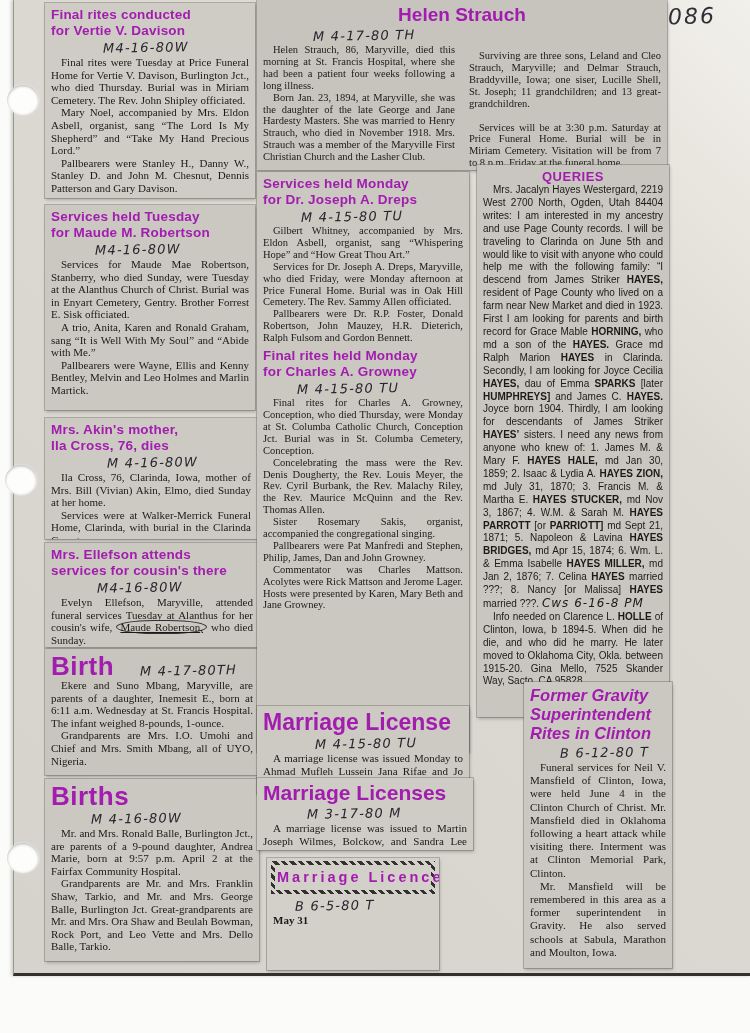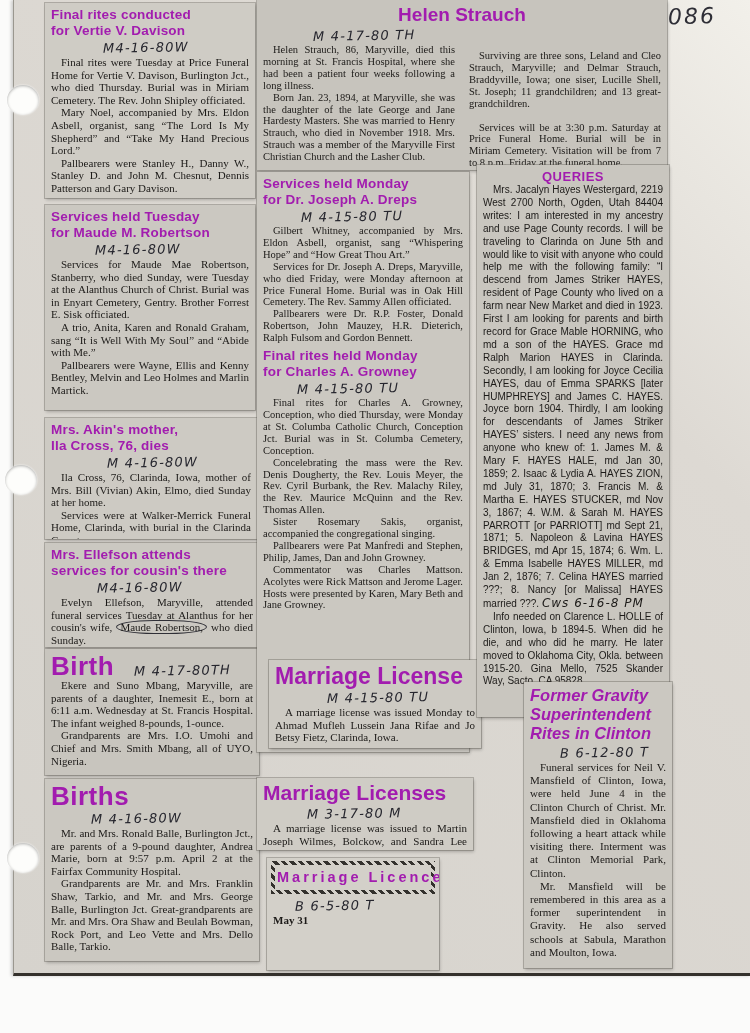--- a/index.html
+++ b/index.html
@@ -51,28 +51,28 @@
   .body p {
     margin:0; text-indent:10px; text-align:justify;
     font-size:11px; line-height:12.6px;
   }
   .body-tight p { font-size:10.5px; line-height:11.9px; }
   .sans-body p {
     font-family:"Liberation Sans", sans-serif;
     font-size:10px; line-height:12.9px;
   }
   .grav-body p { font-size:11px; line-height:13.2px; }
-  .seg-b { font-weight:normal; }
+  .seg-b { font-weight:bold; }
   .seg-hw {
     font-family:"DejaVu Sans", sans-serif; font-style:italic;
     font-size:12px; letter-spacing:1px; white-space:nowrap;
   }
   .marked {
     border:1.5px solid #2f2f36; border-radius:50%/60%; padding:0 3px;
-    box-decoration-break:clone; -webkit-box-decoration-break:clone;
+    box-decoration-break:clone;text-decoration:underline; -webkit-box-decoration-break:clone;
   }
   .two-col { display:flex; gap:14px; }
   .two-col .col { width:192px; }
   .gap-top { margin-top:12px !important; }
   .centered { text-align:center; text-indent:0 !important; }
   .may31 { font-weight:bold; font-size:11.5px; margin:2px 0 1px; }
   .chain-box {
     border:4px solid transparent;
     border-image:repeating-linear-gradient(45deg,#33312d 0 3px,#d4d1ca 3px 6px) 4;
     padding:3px 2px 4px; text-align:center; margin:-1px -2px 2px;
@@ -81,21 +81,21 @@
 
   
   #clip-vertie   { left:45px;  top:3px;   width:210px; height:195px; background:#cfccc5; }
   #clip-maude    { left:45px;  top:205px; width:210px; height:205px; }
   #clip-ila      { left:45px;  top:418px; width:212px; height:121px; background:#cdcac3; }
   #clip-ellefson { left:45px;  top:543px; width:214px; height:104px; }
   #clip-birth    { left:45px;  top:649px; width:214px; height:126px; background:#c8c5be; }
   #clip-births   { left:45px;  top:779px; width:214px; height:182px; }
   #clip-strauch  { left:257px; top:0;     width:410px; height:170px; background:#c7c4bd; }
   #clip-dreps    { left:257px; top:172px; width:212px; height:580px; }
-  #clip-mlicense { left:257px; top:660px; width:212px; height:88px;  background:#cdcac3;margin-left:12px; }
+  #clip-mlicense { left:257px; top:706px; width:212px; height:88px;  background:#cdcac3; }
   #clip-mlicenses{ left:257px; top:778px; width:216px; height:72px;  background:#cfccc5; }
   #clip-licence  { left:267px; top:858px; width:172px; height:112px; background:#d3d0c9; }
   #clip-queries  { left:477px; top:165px; width:192px; height:552px; background:#c9c6bf; }
   #clip-gravity  { left:524px; top:682px; width:148px; height:286px; }
 
   .hole-1 { left:7px; top:85px; }
   .hole-2 { left:5px; top:465px; }
   .hole-3 { left:7px; top:843px; }
 </style>
 </head>
@@ -145,21 +145,21 @@
   <div class="clip" id="clip-ellefson">
     <h2 class="hl hl-sm">Mrs. Ellefson attends
 services for cousin's there</h2>
     <span class="hand" style="margin-left:46px">M4-16-80W</span>
     <div class="body">
       <p><span>Evelyn Ellefson, Maryville, attended funeral services Tuesday at Alanthus for her cousin's wife, </span><span class="marked">Maude Robertson,</span><span> who died Sunday.</span></p>
     </div>
   </div>
 
   <div class="clip" id="clip-birth">
-    <div style="display:flex; align-items:baseline; gap:20px">
+    <div style="display:flex; align-items:baseline; gap:26px">
       <h2 class="hl hl-xl">Birth</h2>
       <span class="hand">M 4-17-80TH</span>
     </div>
     <div class="body">
       <p>Ekere and Suno Mbang, Maryville, are parents of a daughter, Inemesit E., born at 6:11 a.m. Wednesday at St. Francis Hospital. The infant weighed 8-pounds, 1-ounce.</p>
       <p>Grandparents are Mrs. I.O. Umohi and Chief and Mrs. Smith Mbang, all of UYO, Nigeria.</p>
     </div>
   </div>
 
   <div class="clip" id="clip-births">

